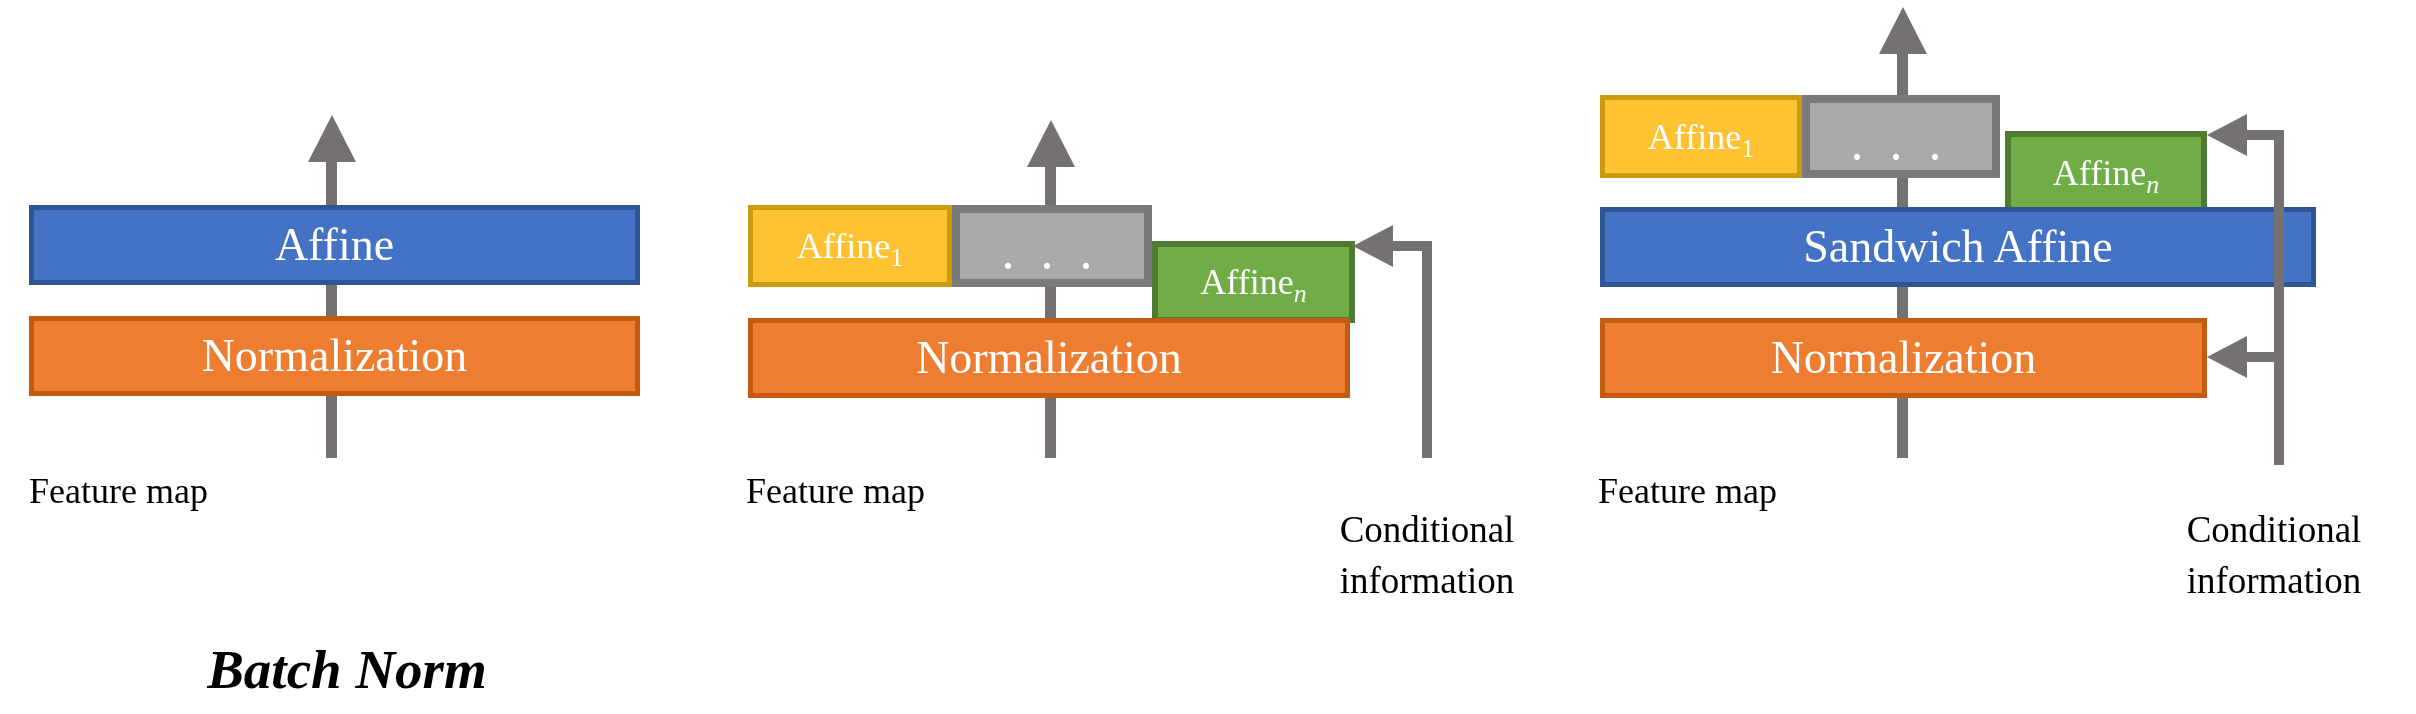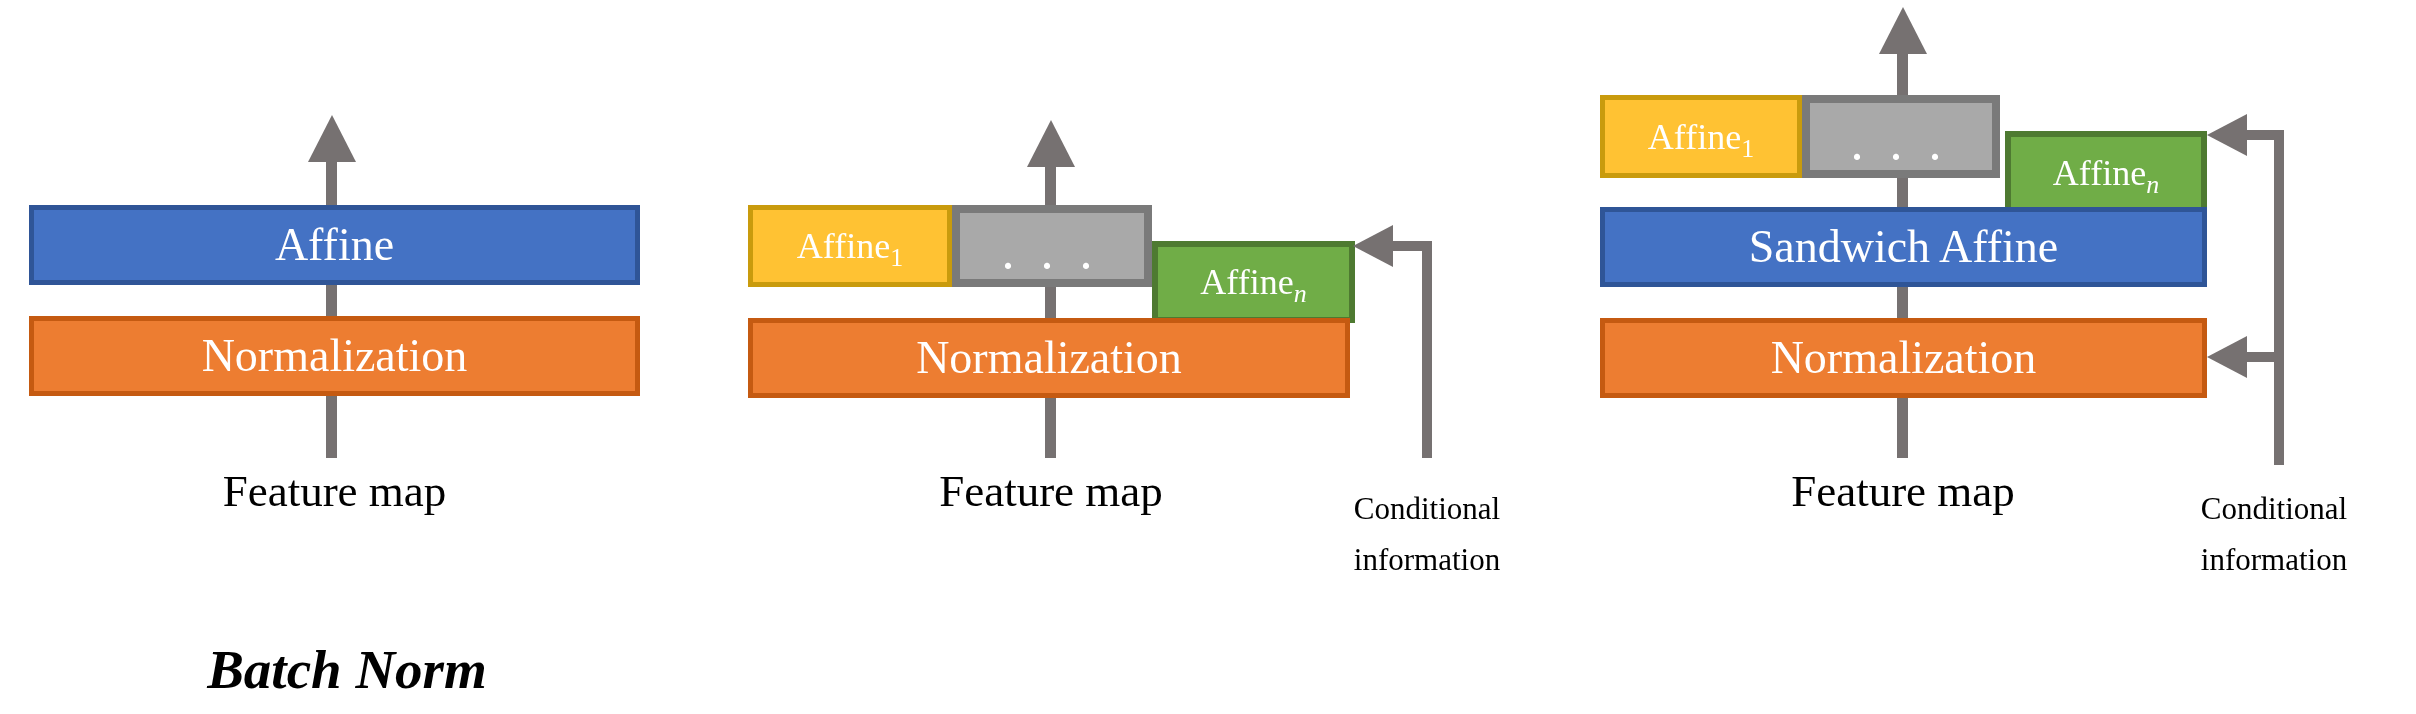--- a/index.html
+++ b/index.html
@@ -62,30 +62,30 @@
   }
   .left-head {
     width: 0; height: 0;
     border-top: 21px solid transparent;
     border-bottom: 21px solid transparent;
     border-right: 40px solid var(--arrow);
   }
 
   
   .feature-label {
-    text-align: center;
     color: var(--text);
-    font-size: 45px;
+    font-size: 36px;
     line-height: 48px;
   }
   .cond-label {
     text-align: center;
     color: var(--text);
-    font-size: 31px;
+    font-size: 37px;
     line-height: 51px;
+    margin-top: 21px;
   }
   .title {
     text-align: center;
     color: var(--text);
     font-size: 55px;
     font-weight: bold;
     font-style: italic;
     line-height: 58px;
   }
 </style>
@@ -157,21 +157,21 @@
     </div>
     <div class="abs box box-gray" style="left:1802px; top:95px; width:198px; height:83px;">
       <span class="dots">. . .</span>
     </div>
     <div class="abs box box-green" style="left:2005px; top:95px; width:202px; height:83px;">
       <span>
         <span>Affine</span><sub class="sub-italic">n</sub>
       </span>
     </div>
 
-    <div class="abs box box-blue" style="left:1600px; top:207px; width:607px; height:80px;">
+    <div class="abs box box-blue" style="left:1600px; top:207px; width:716px; height:80px;">
       <span>Sandwich Affine</span>
     </div>
 
     <div class="abs box box-orange" style="left:1600px; top:318px; width:607px; height:80px;">
       <span>Normalization</span>
     </div>
 
     <div class="abs shaft" style="left:2274px; top:130px; width:10px; height:335px;"></div>
     <div class="abs shaft" style="left:2245px; top:130px; width:39px; height:10px;"></div>
     <div class="abs left-head" style="left:2207px; top:114px;"></div>

